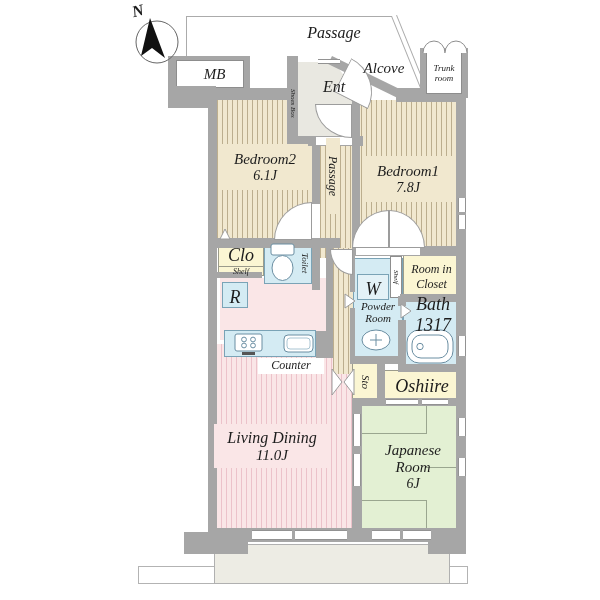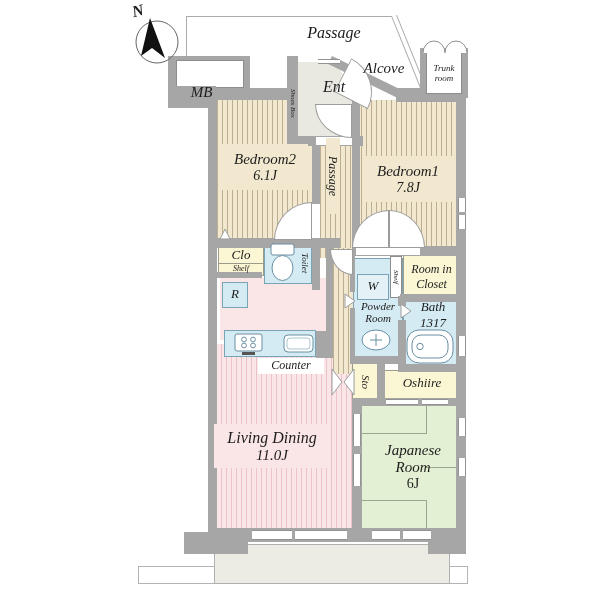--- a/index.html
+++ b/index.html
@@ -15,21 +15,21 @@
   .yellowbox{position:absolute;background:var(--yellow);border:1px solid #9b9b8b;box-sizing:border-box;}
   .whitebox{position:absolute;background:#fff;border:1px solid #8d8d8d;box-sizing:border-box;}
   .lbl{position:absolute;font-style:italic;text-align:center;line-height:1.12;white-space:nowrap;}
   .vlbl{position:absolute;font-style:italic;writing-mode:vertical-rl;text-align:center;white-space:nowrap;}
   .patch{position:absolute;display:flex;flex-direction:column;align-items:center;justify-content:center;}
   .win{position:absolute;background:#fff;border-top:1px solid #929292;border-bottom:1px solid #929292;box-sizing:border-box;}
   .winv{position:absolute;background:#fff;border-left:1px solid #929292;border-right:1px solid #929292;box-sizing:border-box;}
   .arc{position:absolute;background:#fff;border:1px solid #9c9c9c;box-sizing:border-box;}
   .gap{position:absolute;background:#fff;}
   .tatline{position:absolute;background:#9aa68f;}
-  .f16{font-size:16px}.f15{font-size:15px}.f14{font-size:14px}.f13{font-size:13px}
+  .f16{font-size:16px}.f15{font-size:15px}.f14{font-size:14px}.f13{font-size:18px}
   .f12{font-size:12px}.f11{font-size:11px}.f9{font-size:9px}
   .f8{font-size:8px}.f7{font-size:7px}
 </style>
 </head>
 <body>
 
 <div class="plan">
 
   <div class="thinline" style="left:186px;top:16px;width:1px;height:44px;"></div>
   <div class="thinline" style="left:186px;top:16px;width:206px;height:1px;"></div>
@@ -169,21 +169,21 @@
   </svg>
 
   <svg class="abs" style="left:124px;top:6px;" width="64" height="62" viewBox="0 0 64 62">
     <circle cx="33" cy="36" r="21" fill="none" stroke="#666"></circle>
     <polygon points="26,12 41,52 28,42 17,50" fill="#111"></polygon>
   </svg>
   <div class="lbl f16" style="left:128px;top:2px;width:20px;transform:rotate(-14deg);font-weight:bold;">N</div>
 
   <div class="lbl f16" style="left:284px;top:24px;width:100px;">Passage</div>
   <div class="lbl f15" style="left:346px;top:60px;width:76px;">Alcove</div>
-  <div class="lbl f15" style="left:176px;top:84px;width:51px;">MB</div>
+  <div class="lbl f15" style="left:176px;top:66px;width:51px;padding-left:13px;">MB</div>
   <div class="patch" style="left:426px;top:54px;width:36px;height:38px;">
     <span class="f9" style="font-style:italic;">Trunk</span>
     <span class="f9" style="font-style:italic;">room</span>
   </div>
   <div class="lbl f16" style="left:306px;top:78px;width:56px;">Ent</div>
   <div class="vlbl f7" style="left:288px;top:62px;width:9px;height:82px;">Shoes Box</div>
 
   <div class="patch" style="left:222px;top:144px;width:86px;height:46px;background:var(--beige);">
     <span class="f15" style="font-style:italic;">Bedroom2</span>
     <span class="f14" style="font-style:italic;">6.1J</span>
@@ -216,16 +216,16 @@
   </div>
   <div class="vlbl f11" style="left:358px;top:366px;width:14px;height:32px;">Sto</div>
   <div class="lbl f13" style="left:384px;top:376px;width:76px;">Oshiire</div>
   <div class="patch" style="left:214px;top:424px;width:116px;height:44px;background:var(--pink);">
     <span class="f16" style="font-style:italic;">Living Dining</span>
     <span class="f15" style="font-style:italic;text-align:center;">11.0J</span>
   </div>
   <div class="patch" style="left:368px;top:434px;width:90px;height:66px;">
     <span class="f15" style="font-style:italic;">Japanese</span>
     <span class="f15" style="font-style:italic;">Room</span>
-    <span class="f14" style="">6J</span>
+    <span class="f14" style="font-style:italic;">6J</span>
   </div>
 
 </div>
 
 </body></html>

